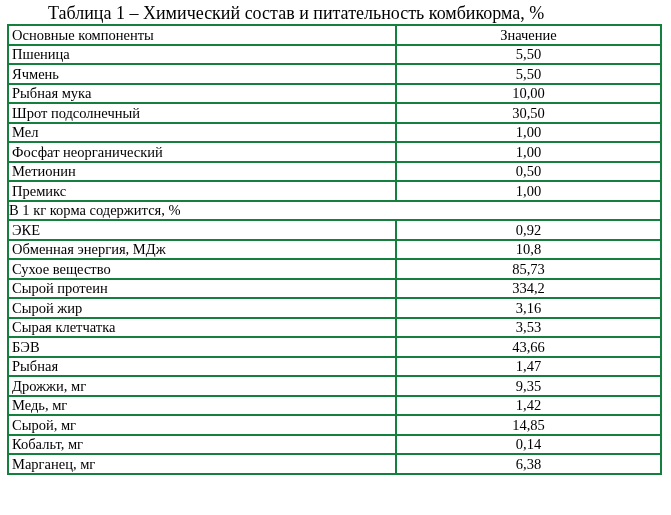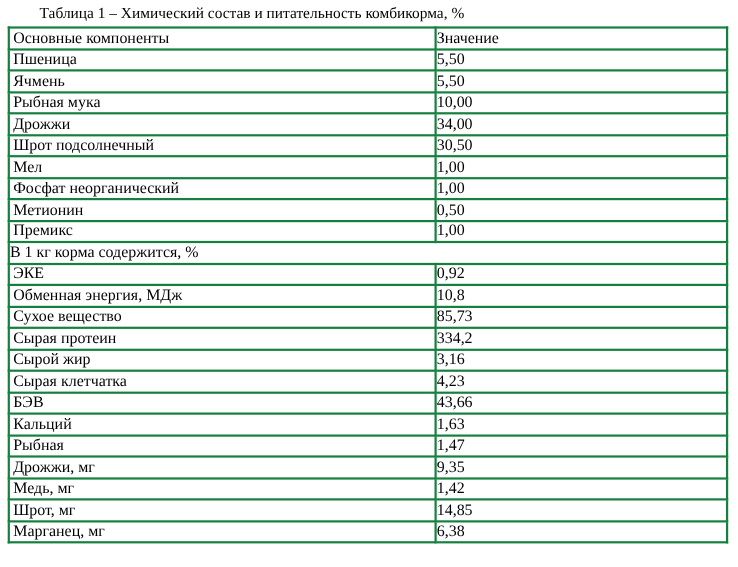--- a/index.html
+++ b/index.html
@@ -10,23 +10,23 @@
     body {
       width: 671px;
       height: 515px;
       position: relative;
       overflow: hidden;
       font-family: "Liberation Serif", "DejaVu Serif", serif;
       color: #000000;
     }
     .caption {
       position: absolute;
-      left: 36px;
+      left: 48px;
       top: 3px;
-      font-size: 14px;
+      font-size: 18px;
       line-height: 20px;
       white-space: nowrap;
     }
     table {
       position: absolute;
       left: 7px;
       top: 24px;
       width: 655px;
       border-collapse: collapse;
       table-layout: fixed;
@@ -36,21 +36,21 @@
       border: 2px solid #15803d;
       height: 17.5px;
       padding: 0 0 0 3px;
       line-height: 17px;
       white-space: nowrap;
       overflow: hidden;
       vertical-align: bottom;
       font-family: Liberation Serif, serif;
     }
     td.name-col { width: 383px; }
-    td.val-col { text-align: left; padding-left: 0; }
+    td.val-col { text-align: center; padding-left: 0; }
     td.section-cell { padding-left: 0; }
   </style>
 </head>
 <body>
 
 <div class="caption">Таблица 1 – Химический состав и питательность комбикорма, %</div>
 
 <table>
   <tbody id="tbody">
     <tr>
@@ -61,24 +61,20 @@
         <td class="name-col">Пшеница</td>
         <td class="val-col">5,50</td>
       </tr>
     <tr>
         <td class="name-col">Ячмень</td>
         <td class="val-col">5,50</td>
       </tr>
     <tr>
         <td class="name-col">Рыбная мука</td>
         <td class="val-col">10,00</td>
-      </tr>
-    <tr>
-        <td class="name-col">Дрожжи</td>
-        <td class="val-col">34,00</td>
       </tr>
     <tr>
         <td class="name-col">Шрот подсолнечный</td>
         <td class="val-col">30,50</td>
       </tr>
     <tr>
         <td class="name-col">Мел</td>
         <td class="val-col">1,00</td>
       </tr>
     <tr>
@@ -102,53 +98,53 @@
       </tr>
     <tr>
         <td class="name-col">Обменная энергия, МДж</td>
         <td class="val-col">10,8</td>
       </tr>
     <tr>
         <td class="name-col">Сухое вещество</td>
         <td class="val-col">85,73</td>
       </tr>
     <tr>
-        <td class="name-col">Сырая протеин</td>
+        <td class="name-col">Сырой протеин</td>
         <td class="val-col">334,2</td>
       </tr>
     <tr>
         <td class="name-col">Сырой жир</td>
         <td class="val-col">3,16</td>
       </tr>
     <tr>
         <td class="name-col">Сырая клетчатка</td>
-        <td class="val-col">4,23</td>
+        <td class="val-col">3,53</td>
       </tr>
     <tr>
         <td class="name-col">БЭВ</td>
         <td class="val-col">43,66</td>
-      </tr>
-    <tr>
-        <td class="name-col">Кальций</td>
-        <td class="val-col">1,63</td>
       </tr>
     <tr>
         <td class="name-col">Рыбная</td>
         <td class="val-col">1,47</td>
       </tr>
     <tr>
         <td class="name-col">Дрожжи, мг</td>
         <td class="val-col">9,35</td>
       </tr>
     <tr>
         <td class="name-col">Медь, мг</td>
         <td class="val-col">1,42</td>
       </tr>
     <tr>
-        <td class="name-col">Шрот, мг</td>
+        <td class="name-col">Сырой, мг</td>
         <td class="val-col">14,85</td>
+      </tr>
+    <tr>
+        <td class="name-col">Кобальт, мг</td>
+        <td class="val-col">0,14</td>
       </tr>
     <tr>
         <td class="name-col">Марганец, мг</td>
         <td class="val-col">6,38</td>
       </tr>
   </tbody>
 </table>
 
 </body></html>

